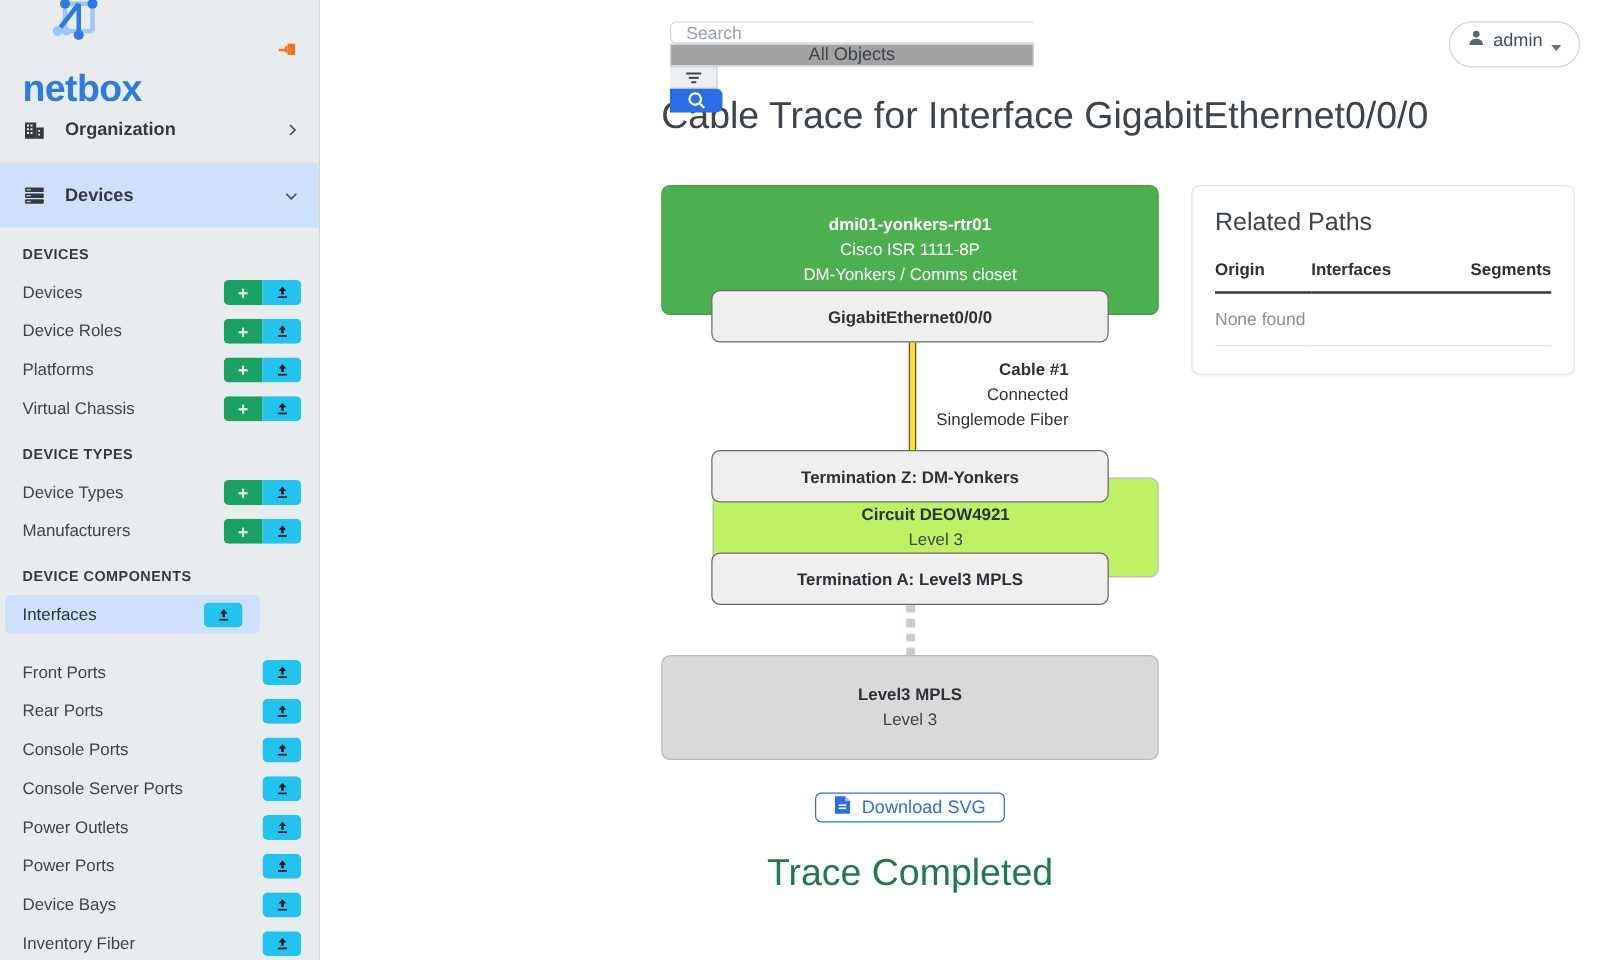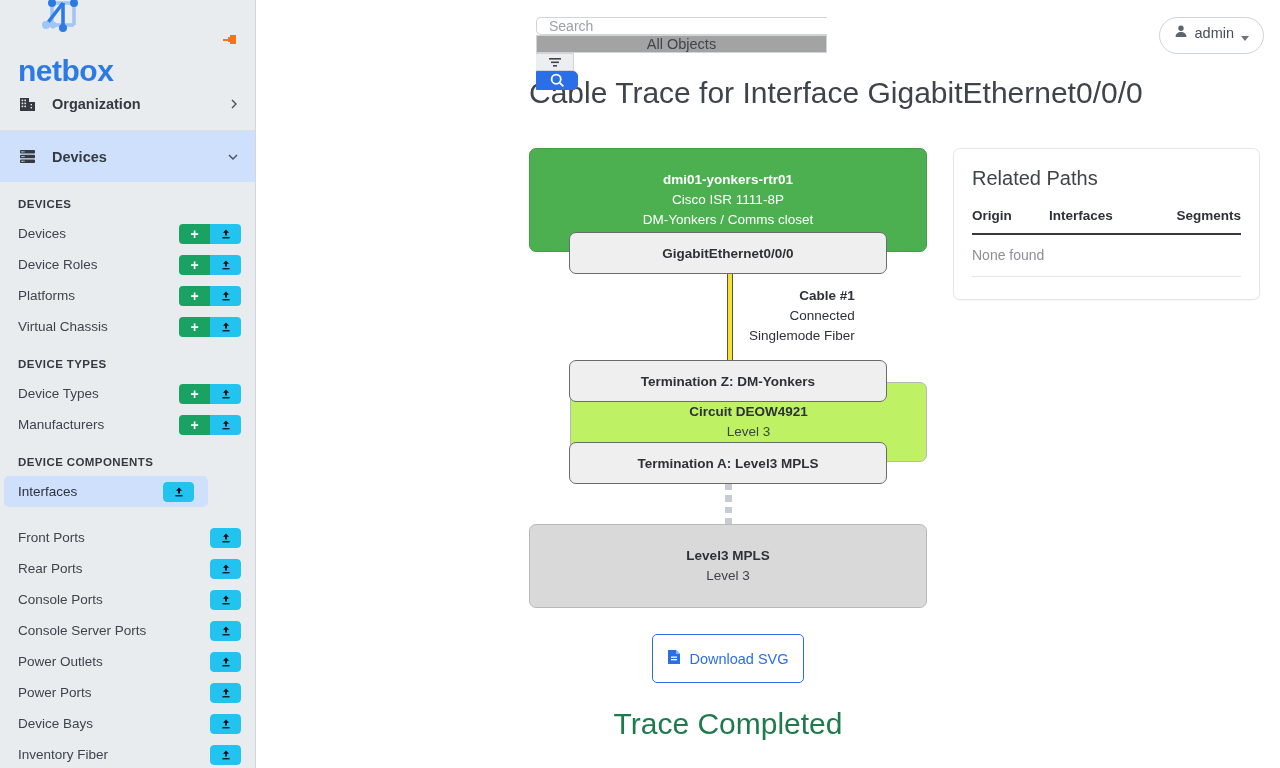--- a/index.html
+++ b/index.html
@@ -187,21 +187,21 @@
     height: 84px; display: flex; flex-direction: column; justify-content: center;
     text-align: center;
   }
   .node-endpoint .e1 { font-size: 13.5px; font-weight: bold; color: #2d3238; line-height: 1.5; }
   .node-endpoint .e2 { font-size: 13.5px; color: #3d444b; line-height: 1.5; }
 
   .dl-wrap { display: flex; justify-content: center; margin-top: 26px; }
   .dl-btn {
     border: 1px solid #2b6fe8; border-radius: 5px; background: #fff;
     color: #2b6fe8; font-size: 14.5px;
-    padding: 14px 14px; display: flex; align-items: center; gap: 8px;
+    padding: 1px 14px; display: flex; align-items: center; gap: 8px;
     cursor: pointer;
   }
   .trace-done {
     text-align: center; margin-top: 24px;
     font-size: 30px; color: #1f7a4d;
   }
 
   
   .side-col { flex: 1; }
   .card {

